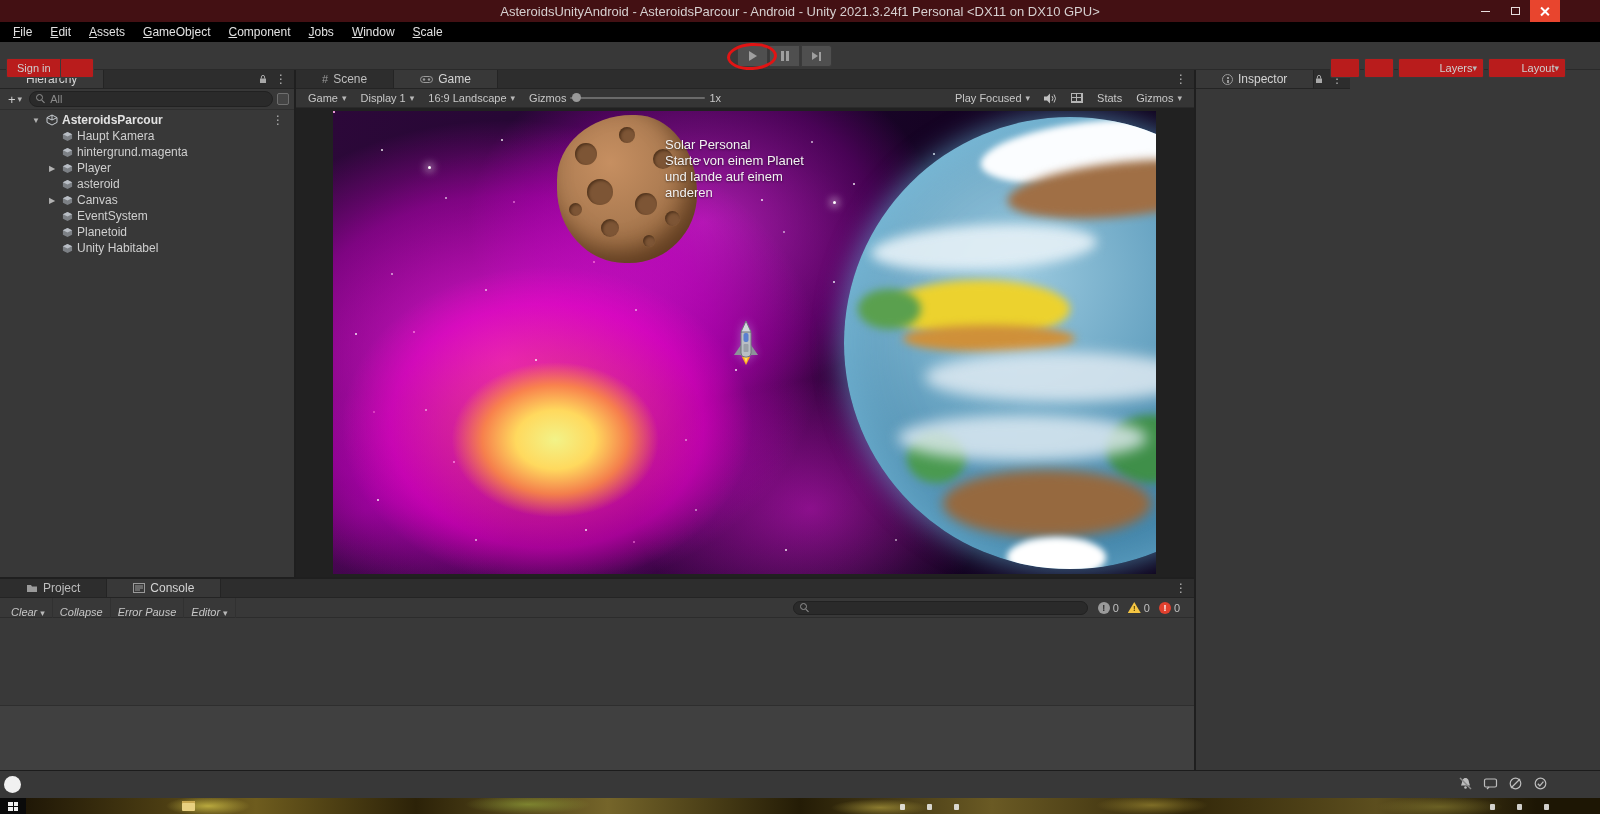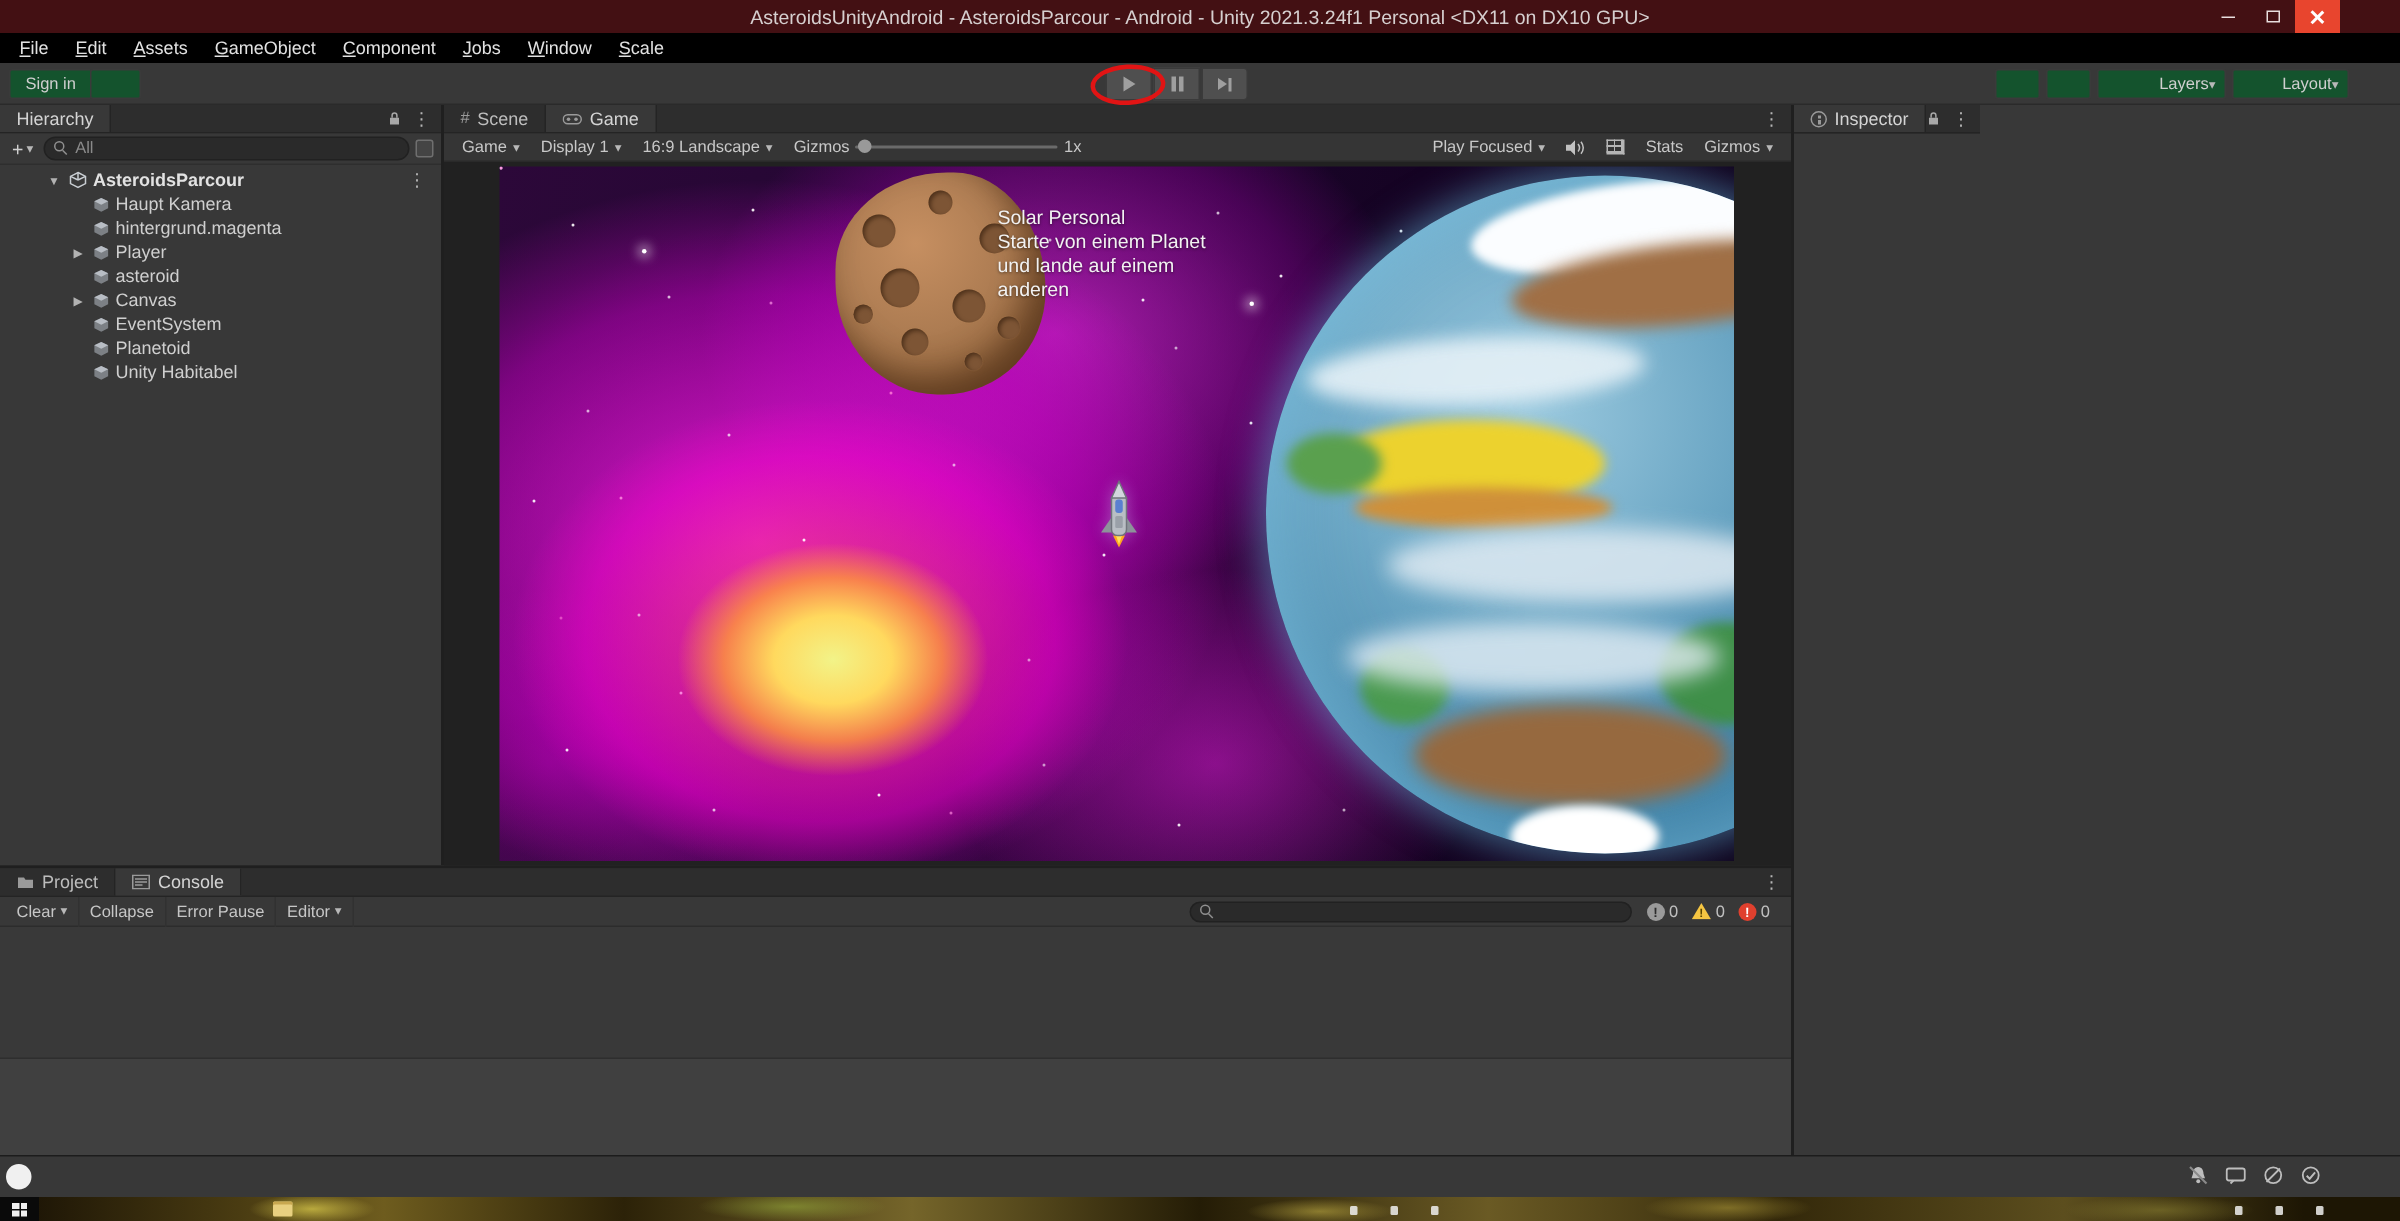--- a/index.html
+++ b/index.html
@@ -19,22 +19,22 @@
   .wc .x::before,.wc .x::after { content:""; position:absolute; left:4px; top:0; width:1.6px; height:11px; background:#fff; }
   .wc .x::before { transform:rotate(45deg); } .wc .x::after { transform:rotate(-45deg); }
 
   
   .menubar { height:20px; background:#000; display:flex; align-items:center; padding-left:4px; flex:none; }
   .mi { display:inline-block; padding:2px 9px; color:#e2e2e2; font-size:12px; }
   .mi::first-letter { text-decoration:underline; }
 
   
   .toolbar { height:28px; background:#383838; border-bottom:1px solid #2a2a2a; position:relative; flex:none; }
-  .btn { background:#14532d; border:1px solid #3a3a3a; border-radius:2px; color:#cfcfcf;
-         font-size:11px; display:flex; align-items:center; justify-content:center; }
+  .btn { background:#b91c1c; border:1px solid #3a3a3a; border-radius:2px; color:#cfcfcf;
+         font-size:11px; display:flex; align-items:center; justify-content:center;margin-top:12px; }
   .signin { position:absolute; left:6px; top:4px; height:20px; padding:0 10px; }
   .acct { position:absolute; left:60px; top:4px; height:20px; width:34px; }
   .transport { position:absolute; left:737px; top:3px; display:flex; gap:1px; }
   .tbtn { width:31px; height:22px; background:#4f4f4f; border:1px solid #3a3a3a;
           display:flex; align-items:center; justify-content:center; }
   .tbtn:first-child { border-radius:3px 0 0 3px; } .tbtn:last-child { border-radius:0 3px 3px 0; }
   .play-tri { width:0; height:0; border-left:8px solid #9f9f9f; border-top:5px solid transparent; border-bottom:5px solid transparent; }
   .pause-bars { display:flex; gap:2px; } .pause-bars i { width:3px; height:10px; background:#9f9f9f; }
   .step-ico { display:flex; align-items:center; gap:1px; }
   .step-ico .t { width:0; height:0; border-left:6px solid #9f9f9f; border-top:4px solid transparent; border-bottom:4px solid transparent; }
@@ -47,21 +47,21 @@
   .tb-right .wide2 { width:78px; }
   .dd { font-size:9px; color:#b8b8b8; }
 
   
   .workspace { height:700px; display:flex; background:#1f1f1f; flex:none; }
   .left-col { width:1196px; display:flex; flex-direction:column; border-right:2px solid #1f1f1f; }
   .top-row { height:507px; display:flex; }
   .panel { background:#383838; }
 
   .tabbar { height:19px; background:#2d2d2d; display:flex; align-items:stretch; border-bottom:1px solid #242424; }
-  .tab { display:flex; align-items:center; gap:5px; padding:0 11px; font-size:12px; color:#bdbdbd;
+  .tab { display:flex; align-items:center; gap:5px; padding:0 26px; font-size:12px; color:#bdbdbd;
          background:#2d2d2d; border-right:1px solid #242424; }
   .tab.active { background:#383838; color:#d4d4d4; }
   .tabbar .spacer { flex:1; }
   .tabbar-icons { display:flex; align-items:center; gap:7px; padding-right:7px; color:#aaa; }
   .kebab { font-size:12px; color:#b5b5b5; letter-spacing:0; }
 
   
   .hierarchy { width:296px; border-right:2px solid #1f1f1f; display:flex; flex-direction:column; }
   .hier-toolbar { height:21px; display:flex; align-items:center; padding:2px 5px; gap:4px; background:#383838;
                   border-bottom:1px solid #2e2e2e; }
@@ -151,21 +151,21 @@
   .pf-green2  { left:58%; top:66%; width:20%; height:15%; background:#3f8f49; filter:blur(4px); }
   .pf-green3  { left:14%; top:70%; width:13%; height:11%; background:#4a9a50; filter:blur(4px); }
   .pf-cloud3  { left:12%; top:66%; width:55%; height:10%; background:#e4eef5; opacity:.8; filter:blur(7px); }
   .pf-brown2  { left:22%; top:78%; width:46%; height:15%; background:#96693f; filter:blur(6px); }
   .pf-capbot  { left:36%; top:93%; width:22%; height:9%;  background:#ffffff; filter:blur(3px); }
 
   
   .console { height:193px; border-top:2px solid #1f1f1f; display:flex; flex-direction:column; }
   .console-toolbar { height:20px; background:#383838; border-bottom:1px solid #2c2c2c; display:flex;
                      align-items:center; padding:0 4px; font-size:11px; color:#c6c6c6; }
-  .cbtn { display:flex; align-items:center; gap:3px; padding:0 7px; height:20px; border-right:1px solid #313131; }
+  .cbtn { display:flex; align-items:flex-end; gap:3px; padding:0 7px; height:20px; border-right:1px solid #313131;font-style:italic; }
   .console-search { margin-left:auto; width:295px; height:14px; background:#2a2a2a; border:1px solid #212121;
                     border-radius:7px; display:flex; align-items:center; padding:0 6px; gap:4px; }
   .console-search input { background:transparent; border:none; outline:none; color:#cfcfcf; font-size:11px; width:100%; }
   .badges { display:flex; align-items:center; gap:9px; padding:0 10px; }
   .badge { display:flex; align-items:center; gap:3px; color:#c0c0c0; }
   .b-info { width:12px; height:12px; border-radius:50%; background:#9a9a9a; color:#2c2c2c; font-size:9px; font-weight:bold;
             display:flex; align-items:center; justify-content:center; }
   .b-warn { width:13px; height:11px; background:#f5c542; clip-path:polygon(50% 0,100% 100%,0 100%); color:#5a4500;
             font-size:8px; font-weight:bold; display:flex; align-items:flex-end; justify-content:center; }
   .b-err  { width:12px; height:12px; border-radius:50%; background:#e0402e; color:#fff; font-size:9px; font-weight:bold;

